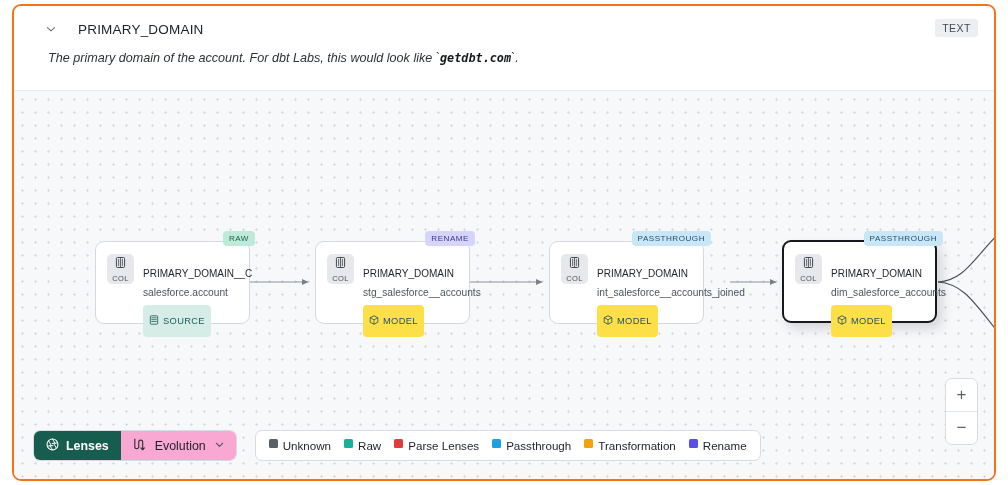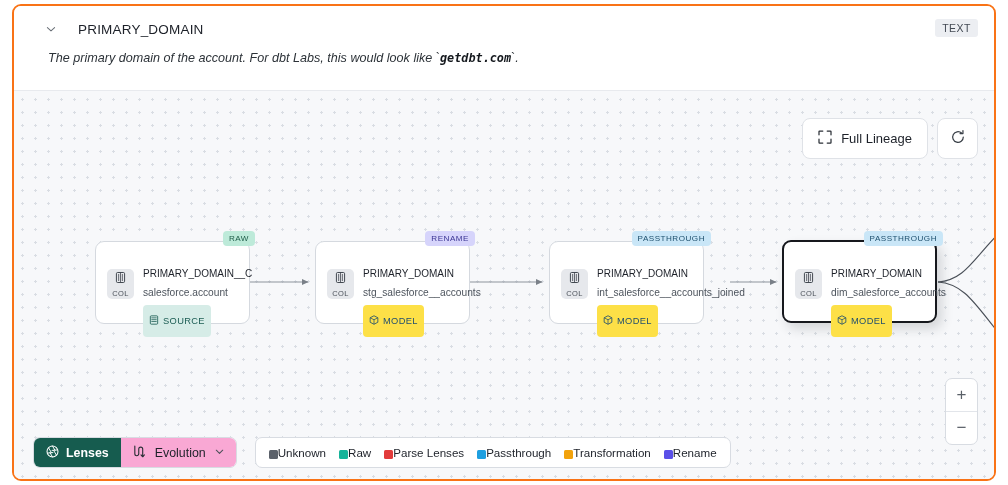--- a/index.html
+++ b/index.html
@@ -159,21 +159,21 @@
     background: #ffffff;
     border: 1px solid #d5d9df;
     border-radius: 9px;
   }
   .node.selected {
     border: 2px solid #16181d;
     box-shadow: 5px 6px 12px rgba(30,35,45,.16);
   }
   .node .colchip {
     position: absolute;
-    left: 11px; top: 27px;
+    left: 11px; top: 12px;
     width: 27px; height: 30px;
     background: #e6e8ec;
     border-radius: 5px;
     display: flex; flex-direction: column;
     align-items: center; justify-content: center;
     gap: 1px;
   }
   .node .colchip .cl {
     font-size: 7.5px; color: #4a5059; letter-spacing: .3px;
   }
@@ -216,21 +216,21 @@
     letter-spacing: .5px;
     display: flex; align-items: center;
   }
   .badge.raw         { background: #bdead9; color: #1c5c47; }
   .badge.rename      { background: #d6d4fb; color: #3b3594; }
   .badge.passthrough { background: #c9e6f7; color: #1d4f6d; }
 
   
   .bottombar {
     position: absolute;
-    left: 19px; bottom: 14px;
+    left: 19px; bottom: 21px;
     display: flex;
     align-items: center;
     gap: 18px;
     z-index: 5;
   }
   .segbtns {
     display: flex;
     border-radius: 7px;
     overflow: hidden;
     border: 1px solid #d8dce2;
@@ -256,21 +256,21 @@
   }
   .legend {
     display: flex; align-items: center;
     gap: 13px;
     height: 31px;
     padding: 0 13px;
     background: #ffffff;
     border: 1px solid #d8dce2;
     border-radius: 7px;
   }
-  .lg-item { display: flex; align-items: flex-end; }
+  .lg-item { display: flex; align-items: flex-start; gap: 5px; }
   .lg-sw { width: 9px; height: 9px; border-radius: 1.5px; }
   .lg-tx { font-size: 11.6px; color: #1d2129; }
 </style>
 </head>
 <body>
 
 <div class="page">
   <div class="card">
 
     <div class="header">
@@ -286,38 +286,20 @@
       <div class="type-badge">TEXT</div>
 
       <div class="desc">
         <span>The primary domain of the account. For dbt Labs, this would look like </span><span class="tick">`</span><span class="code">getdbt.com</span><span class="tick">`</span><span>.</span>
       </div>
 
     </div>
 
     <div class="canvas">
 
-      <div class="tools">
-        <div class="btn-full">
-          <span>
-            <svg width="14" height="14" viewBox="0 0 14 14" fill="none">
-              <path d="M1 4.8V1.6A.6.6 0 0 1 1.6 1H4.8M9.2 1h3.2a.6.6 0 0 1 .6.6v3.2M13 9.2v3.2a.6.6 0 0 1-.6.6H9.2M4.8 13H1.6a.6.6 0 0 1-.6-.6V9.2" stroke="#2a2f36" stroke-width="1.25" stroke-linecap="round"></path>
-            </svg>
-          </span>
-          <span>Full Lineage</span>
-        </div>
-        <div class="btn-icon-sq">
-          <span>
-            <svg width="16" height="16" viewBox="0 0 16 16" fill="none">
-              <path d="M13.3 8a5.3 5.3 0 1 1-1.75-3.95" stroke="#3a4048" stroke-width="1.25" stroke-linecap="round"></path>
-              <path d="M12.95 1.6v2.9h-2.9" stroke="#3a4048" stroke-width="1.25" stroke-linecap="round" stroke-linejoin="round"></path>
-            </svg>
-          </span>
-        </div>
-      </div>
 
       <div class="zoomctl">
         <div>+</div>
         <div class="zdiv"></div>
         <div>−</div>
       </div>
 
       <div class="graph" id="graph">
         <svg class="edges">
           <defs>

